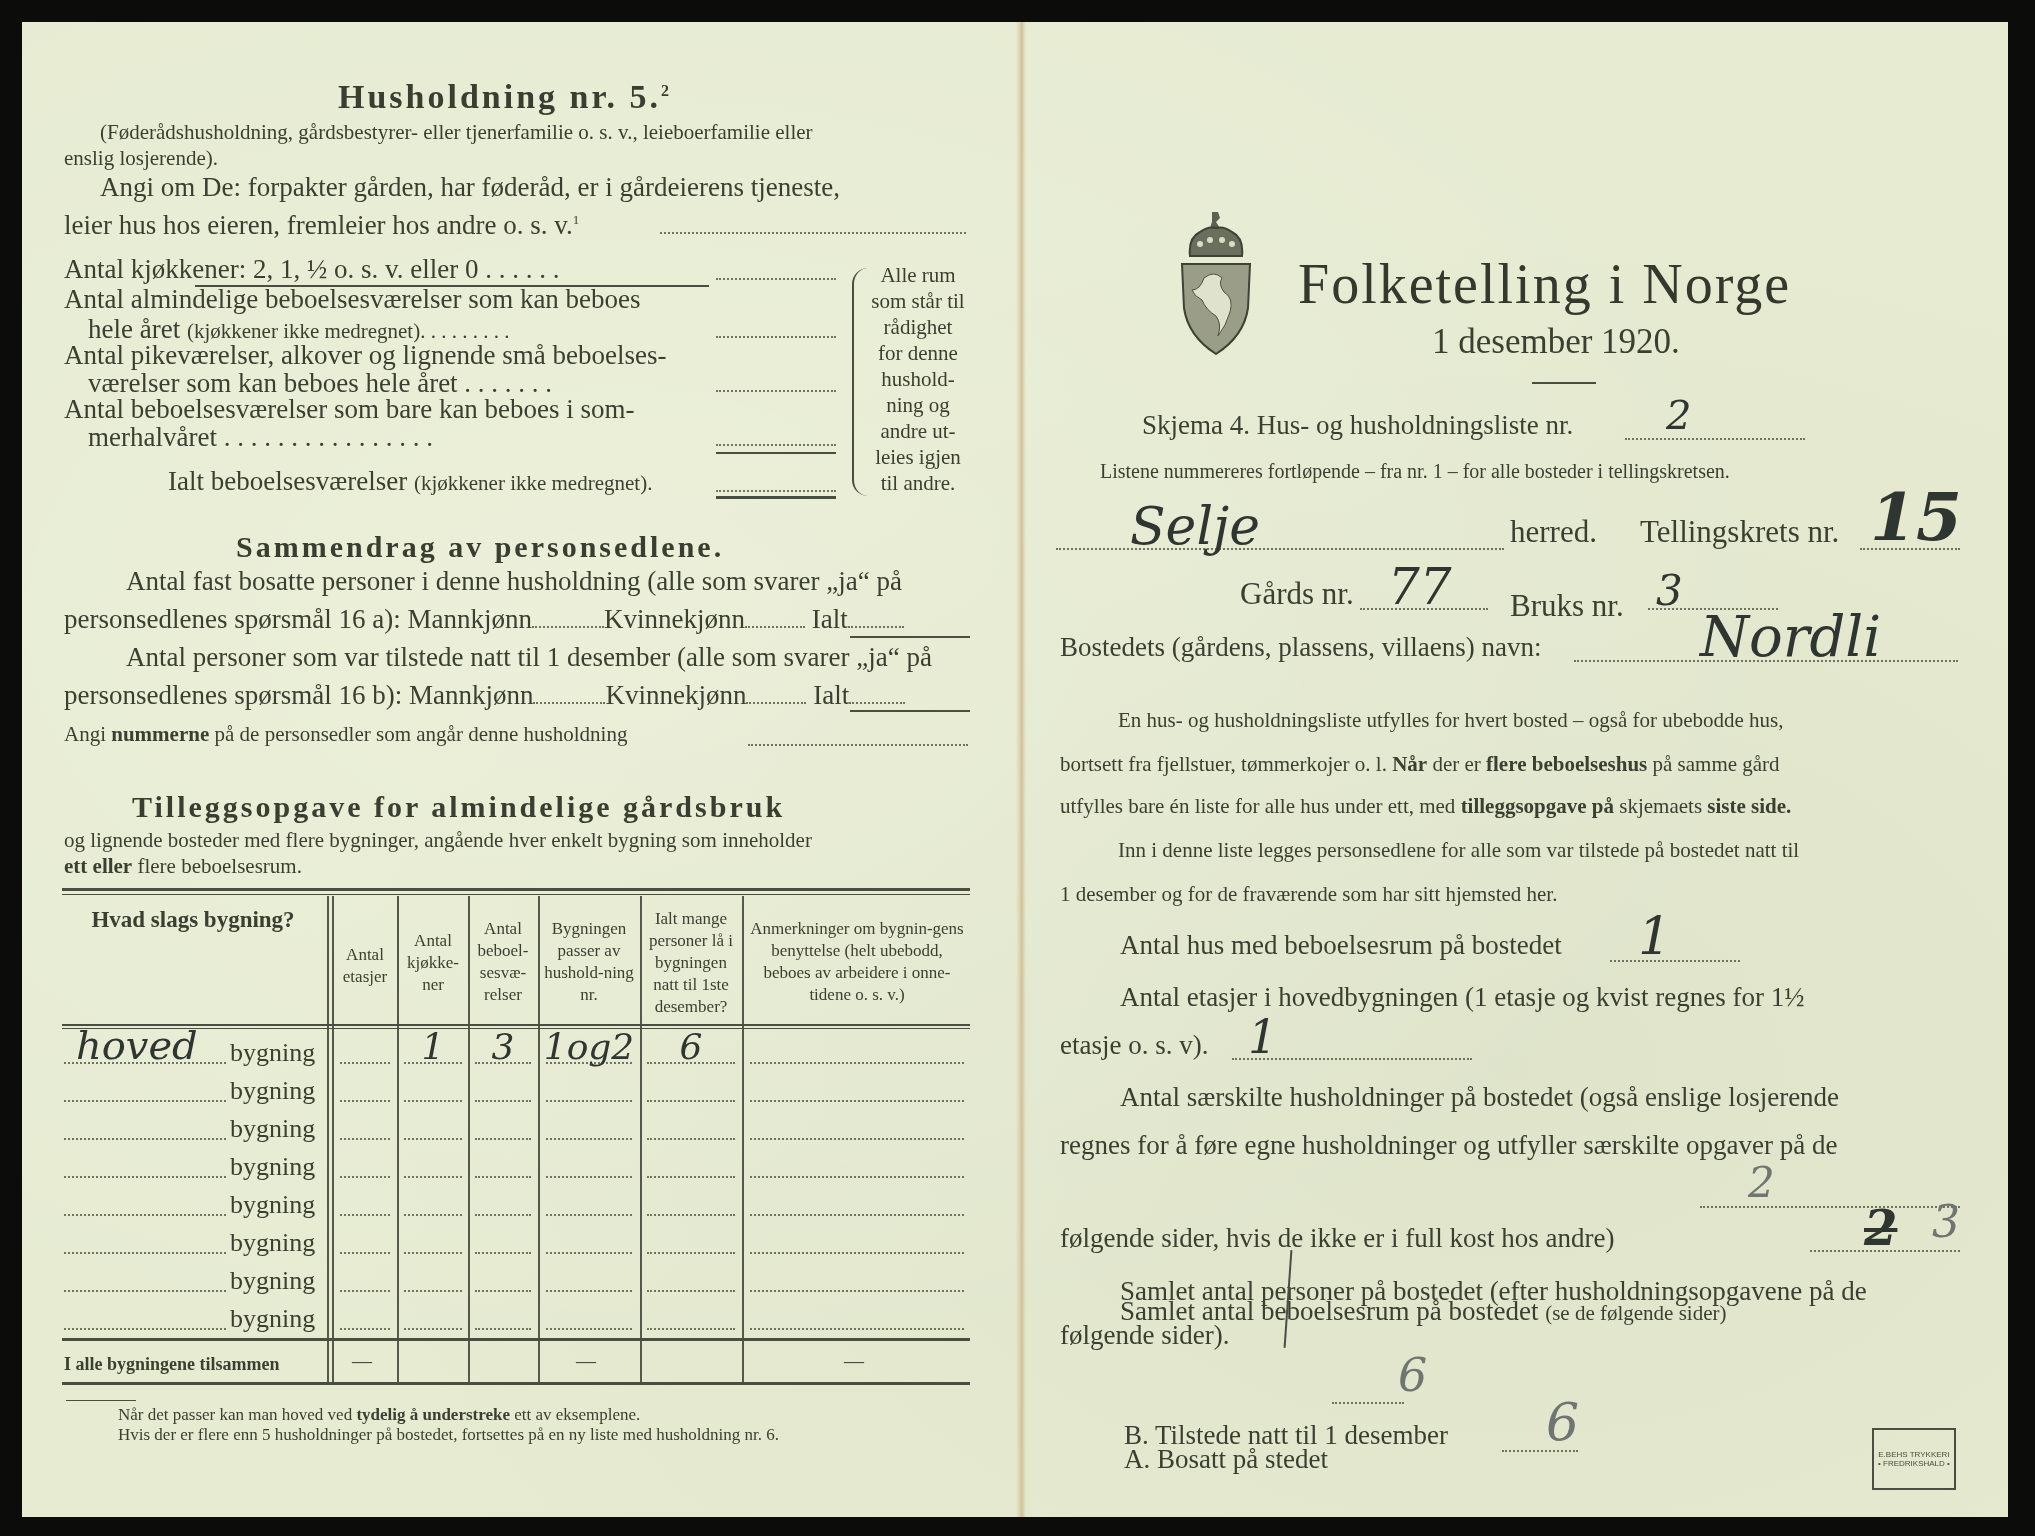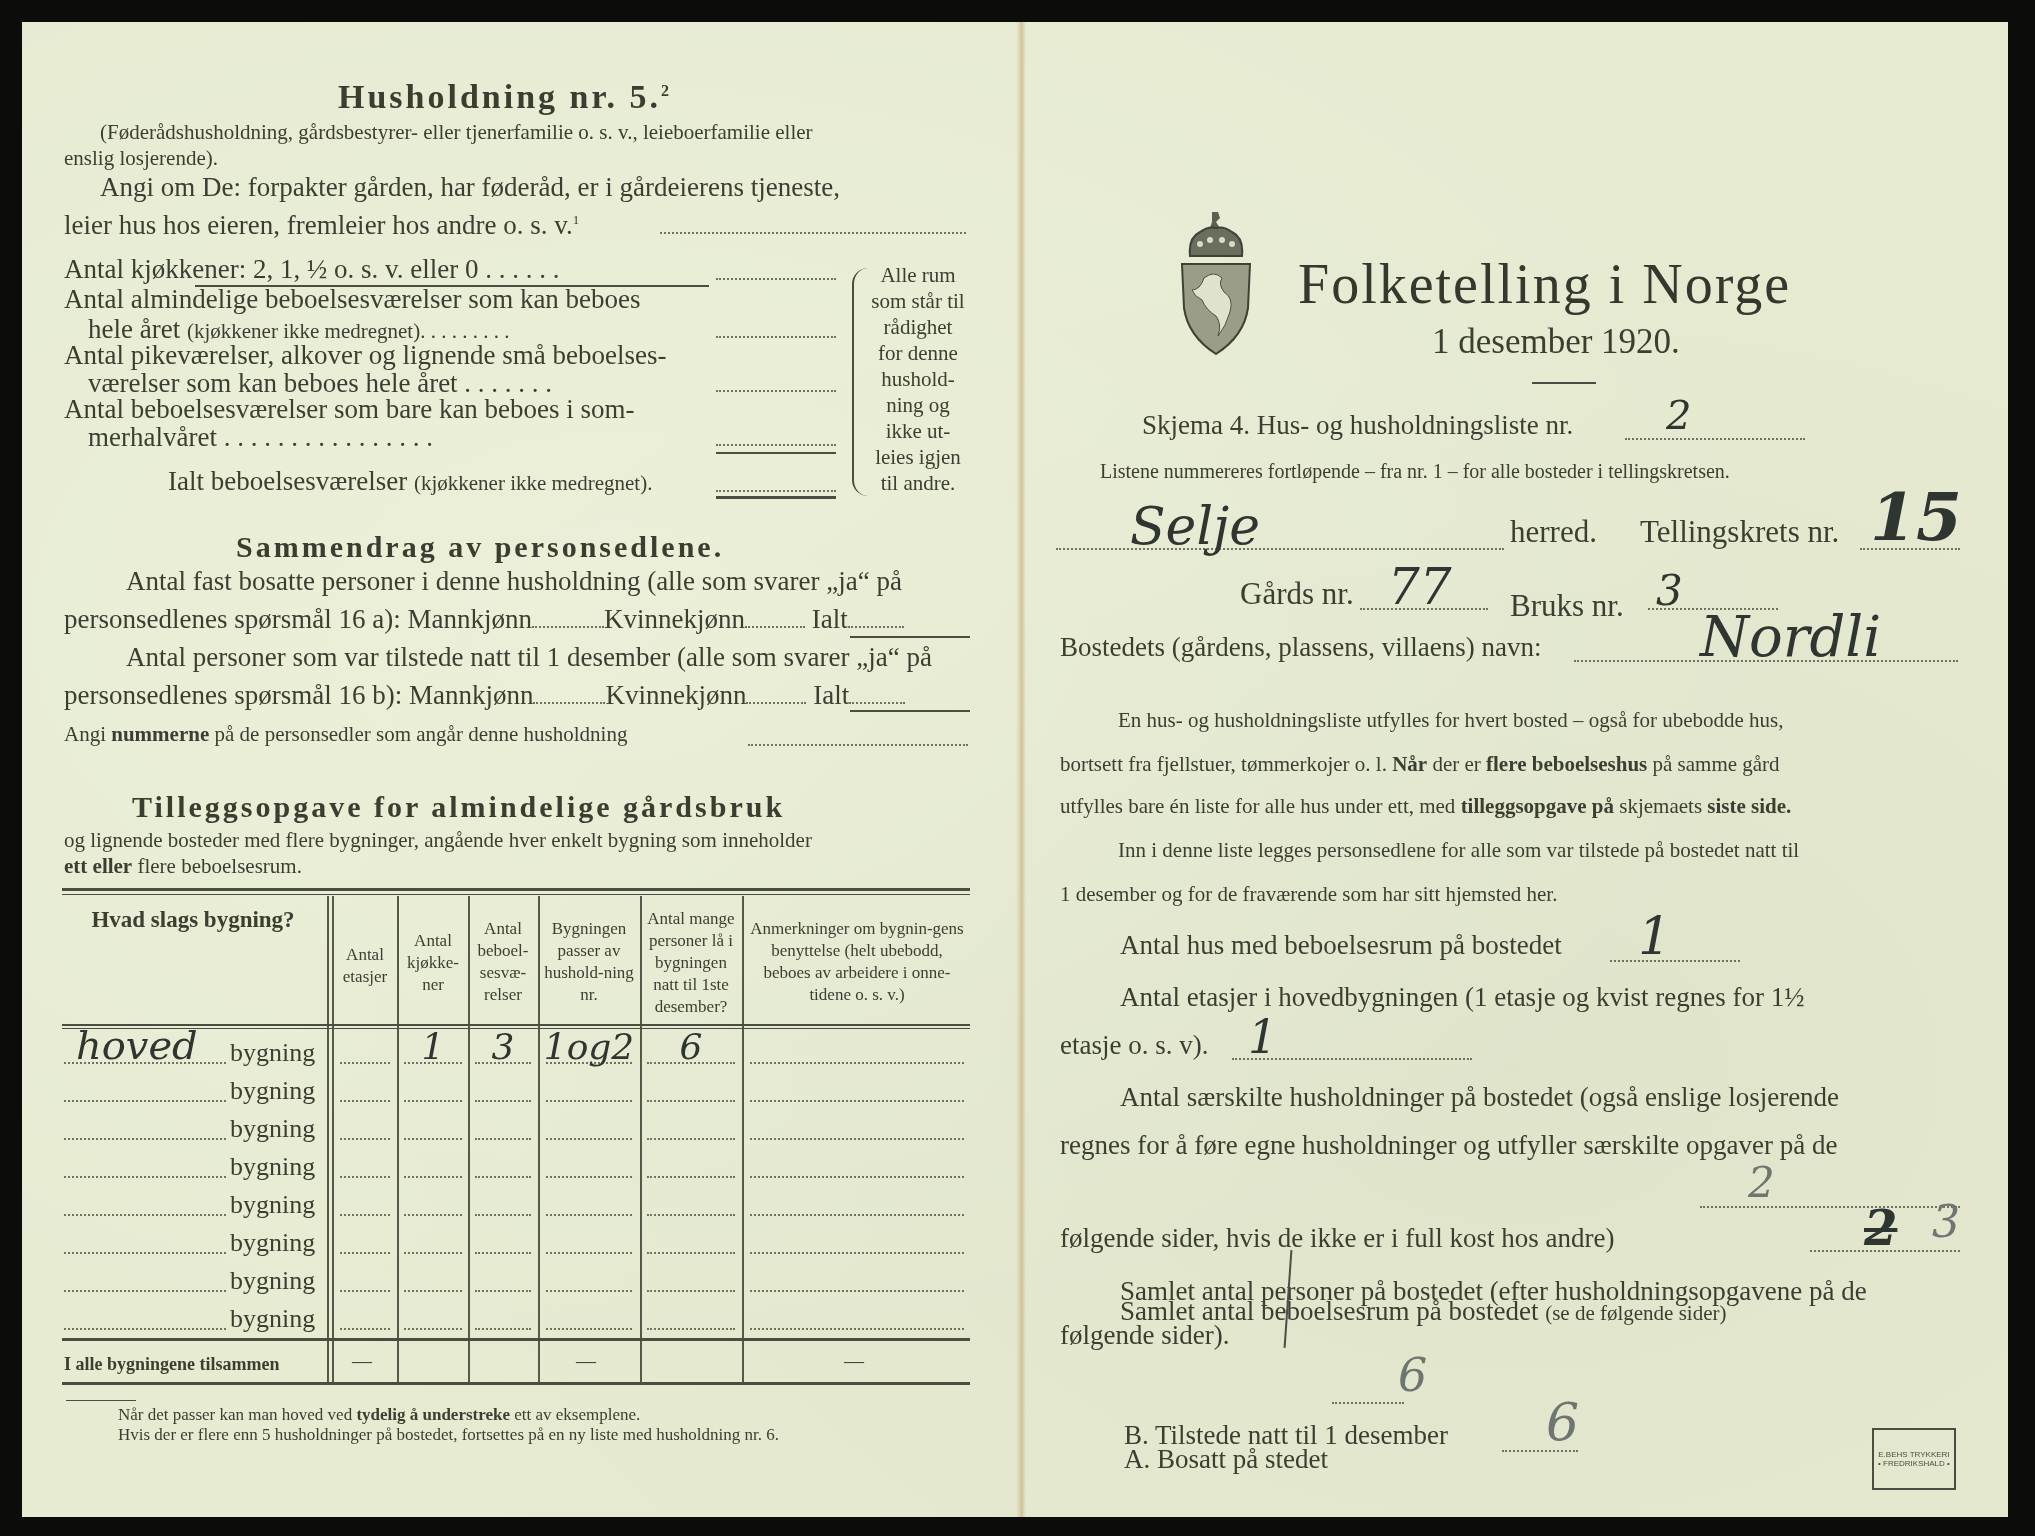--- a/index.html
+++ b/index.html
@@ -81,21 +81,21 @@
   <div class="rule" style="left:716px; top:496px; width:120px; height:3px;"></div>
 
   <div class="brace" style="left:852px; top:268px; width:14px; height:228px;"></div>
   <div class="note-col" style="left:868px; top:262px; width:100px;">
     <div>Alle rum</div>
     <div>som står til</div>
     <div>rådighet</div>
     <div>for denne</div>
     <div>hushold-</div>
     <div>ning og</div>
-    <div>ikke ut-</div>
+    <div>andre ut-</div>
     <div>leies igjen</div>
     <div>til andre.</div>
   </div>
 
   <div class="abs t-sec" style="left:236px; top:530px;">Sammendrag av personsedlene.</div>
   <div class="abs t-body" style="left:126px; top:566px;">Antal fast bosatte personer i denne husholdning (alle som svarer „ja“ på</div>
   <div class="abs t-body" style="left:64px; top:604px;">
     <span>personsedlenes spørsmål 16 a): Mannkjønn</span><span style="display:inline-block;width:72px;border-bottom:2px dotted #6e725f;"></span><span>Kvinnekjønn</span><span style="display:inline-block;width:60px;border-bottom:2px dotted #6e725f;"></span> <span>Ialt</span><span style="display:inline-block;width:56px;border-bottom:2px dotted #6e725f;"></span>
   </div>
   <div class="rule" style="left:850px; top:636px; width:120px; height:2px;"></div>
@@ -129,21 +129,21 @@
     <div class="vline" style="left:640px; top:896px; height:486px;"></div>
     <div class="vline" style="left:742px; top:896px; height:486px;"></div>
 
     <div class="th" style="left:62px; top:906px; width:262px;">
       <div style="font-size:23px; font-weight:bold; line-height:28px;">Hvad slags bygning?</div>
     </div>
     <div class="th" style="left:336px; top:944px; width:58px; white-space:normal;">Antal etasjer</div>
     <div class="th" style="left:400px; top:930px; width:66px; white-space:normal;">Antal kjøkke-ner</div>
     <div class="th" style="left:471px; top:918px; width:64px; white-space:normal;">Antal beboel-sesvæ-relser</div>
     <div class="th" style="left:542px; top:918px; width:94px; white-space:normal;">Bygningen passer av hushold-ning nr.</div>
-    <div class="th" style="left:643px; top:908px; width:96px; white-space:normal;">Antal mange personer lå i bygningen natt til 1ste desember?</div>
+    <div class="th" style="left:643px; top:908px; width:96px; white-space:normal;">Ialt mange personer lå i bygningen natt til 1ste desember?</div>
     <div class="th" style="left:746px; top:918px; width:222px; white-space:normal;">Anmerkninger om bygnin-gens benyttelse (helt ubebodd, beboes av arbeidere i onne-tidene o. s. v.)</div>
 
     <div class="rule" style="left:62px; top:1024px; width:908px; height:2px;"></div>
     <div class="rule" style="left:62px; top:1028px; width:908px; height:1px;"></div>
 
     <div id="rows">
         <div>
           <div class="dots" style="left: 64px; top: 1062px; width: 162px;"></div>
           <div class="abs" style="left: 230px; top: 1038px; font-size: 26px;">bygning</div>
           <div class="hand" style="left: 76px; top: 1022px; font-size: 40px;">hoved</div>

